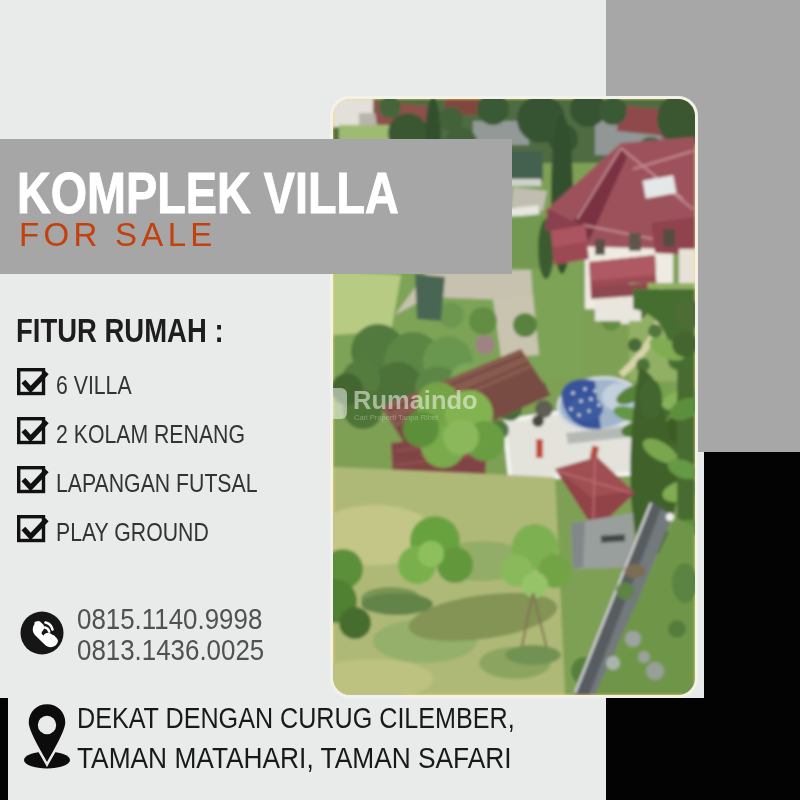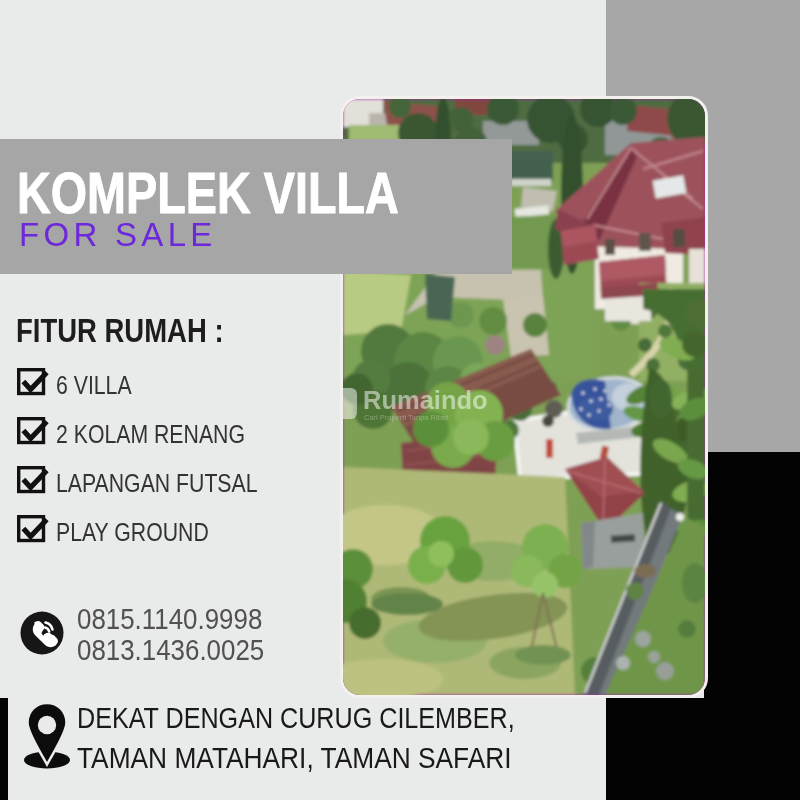--- a/index.html
+++ b/index.html
@@ -3,26 +3,26 @@
 <meta charset="utf-8">
 <style>
   html,body{margin:0;padding:0;}
   body{width:800px;height:800px;overflow:hidden;position:relative;
        background:#e9eaea;font-family:"Liberation Sans",sans-serif;}
   .abs{position:absolute;}
   .panel{left:606px;top:0;width:194px;height:452px;background:#a7a7a8;}
   .black1{left:704px;top:452px;width:96px;height:348px;background:#030303;}
   .black2{left:606px;top:698px;width:194px;height:102px;background:#030303;}
   .blackstrip{left:0;top:698px;width:8px;height:102px;background:#030303;}
-  .photo{left:340px;top:96px;width:368px;height:602px;box-sizing:border-box;
-         border:3px solid #f2f1ed;border-radius:20px;overflow:hidden;background:#a21caf;}
+  .photo{left:330px;top:96px;width:368px;height:602px;box-sizing:border-box;
+         border:3px solid #f2f1ed;border-radius:20px;overflow:hidden;background:#fde047;}
   .banner{left:0;top:139px;width:512px;height:135px;background:#a6a6a7;}
   .t1{left:17px;top:164px;font-size:58px;font-weight:bold;color:#fff;white-space:nowrap;
       -webkit-text-stroke:1px #fff;transform:scaleX(0.806);transform-origin:0 0;line-height:1;}
-  .t2{left:19px;top:218px;font-size:33px;color:#6d28d9;letter-spacing:4.3px;white-space:nowrap;line-height:1;}
+  .t2{left:19px;top:218px;font-size:33px;color:#c2410c;letter-spacing:4.3px;white-space:nowrap;line-height:1;}
   .fitur{left:16px;top:313px;font-size:34px;font-weight:bold;color:#1d1d1d;white-space:nowrap;
       transform:scaleX(0.808);transform-origin:0 0;line-height:1;}
   .item{left:56px;font-size:25px;color:#333;white-space:nowrap;
       transform:scaleX(0.85);transform-origin:0 0;line-height:1;}
   .cb{left:17px;width:32px;height:29px;}
   .phone-num{left:77px;font-size:29px;color:#515151;white-space:nowrap;
       transform:scaleX(0.893);transform-origin:0 0;line-height:1;}
   .loc{left:77px;font-size:29px;color:#191919;white-space:nowrap;
       transform-origin:0 0;line-height:1;}
 </style>

